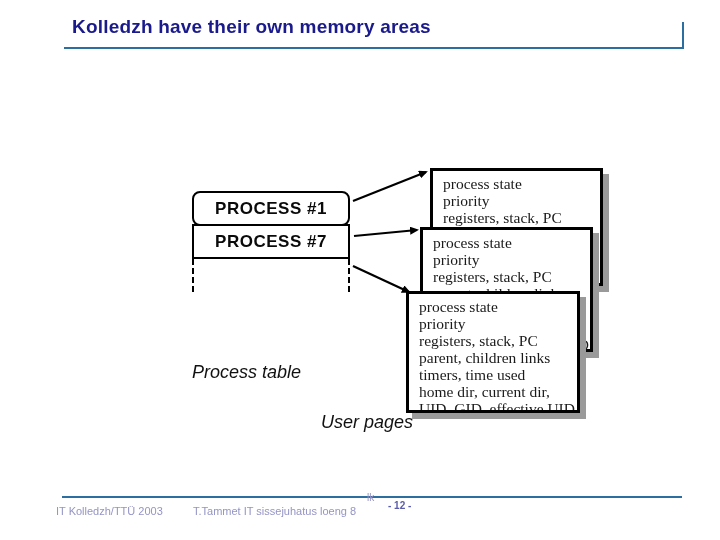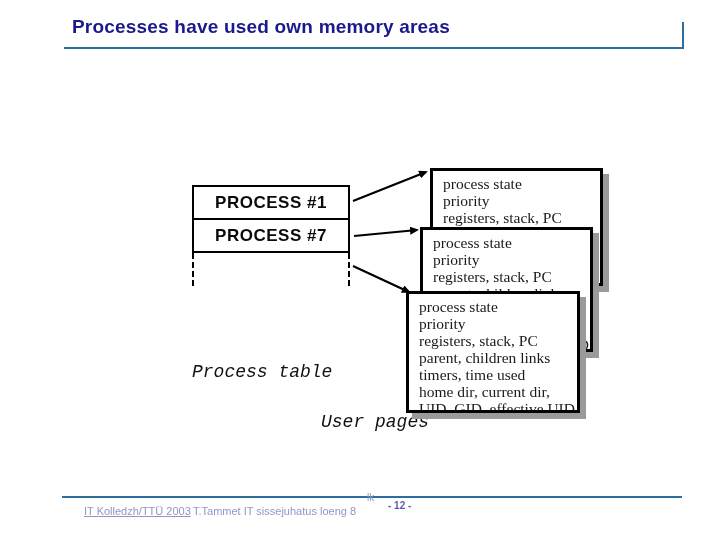--- a/index.html
+++ b/index.html
@@ -16,60 +16,60 @@
   .title-rule{position:absolute;left:64px;top:47px;width:620px;height:2px;background:#2d6ea0;}
   .title-rule-tick{position:absolute;left:682px;top:22px;width:2px;height:27px;background:#2d6ea0;}
   
   .ptable{position:absolute;left:192px;top:182px;width:158px;}
   .prow{
     box-sizing:border-box;width:158px;height:35px;margin-top:-2px;
     border:2px solid #000;background:#fff;
     display:flex;align-items:center;justify-content:center;
     font-weight:bold;font-size:17px;color:#0a0a0a;letter-spacing:0.5px;
   }
-  .prow:first-child{margin-top:3px;}
+  .prow:first-child{margin-top:9px;border-radius:8px;}
   .prow.gap{
     height:33px;border-top:none;border-bottom:none;background:transparent;
     border-left:2px dashed #000;border-right:2px dashed #000;margin-top:0;
   }
   
   .pcb{
     position:absolute;box-sizing:border-box;background:#ffffff;
     border:3px solid #000;box-shadow:6px 6px 0 #9a9a9a;
     overflow:hidden;padding:4px 8px 0 10px;
     font-family:"Liberation Serif","DejaVu Serif",serif;
     font-size:15.5px;line-height:17px;color:#1a1a1a;white-space:nowrap;
   }
   .pcb span{display:block;}
   .pcb.back{left:430px;top:168px;width:173px;height:118px;z-index:1;}
   .pcb.middle{left:420px;top:227px;width:173px;height:125px;z-index:2;}
   .pcb.front{left:406px;top:291px;width:174px;height:122px;z-index:3;}
   
   .caption{
-    position:absolute;font-family:Liberation Mono, monospace;
+    position:absolute;font-family:Liberation Sans, sans-serif;
     font-style:italic;font-size:18px;color:#111;white-space:nowrap;
   }
   .cap-ptable{left:192px;top:362px;}
   .cap-upages{left:321px;top:412px;}
   
   .arrows{position:absolute;left:0;top:0;width:720px;height:540px;z-index:4;pointer-events:none;}
   
   .footer-rule{position:absolute;left:62px;top:496px;width:620px;height:2px;background:#2d6ea0;}
   .f-text{position:absolute;font-size:11px;color:#9494c6;white-space:nowrap;}
-  .f-left{left:84px;top:505px;text-decoration:underline;}
+  .f-left{left:56px;top:505px;}
   .f-center{left:193px;top:505px;}
   .f-lk{left:367px;top:492px;font-size:10px;}
   .f-page{position:absolute;left:388px;top:500px;font-size:10px;font-weight:bold;color:#5a5caa;white-space:nowrap;}
 </style>
 </head>
 <body>
 
 <div class="slide">
 
-  <div class="title">Processes have used own memory areas</div>
+  <div class="title">Kolledzh have their own memory areas</div>
   <div class="title-rule"></div>
   <div class="title-rule-tick"></div>
 
   <div class="ptable">
     <div class="prow">PROCESS #1</div>
     <div class="prow">PROCESS #7</div>
     <div class="prow gap"></div>
   </div>
 
   <div class="pcb back">

